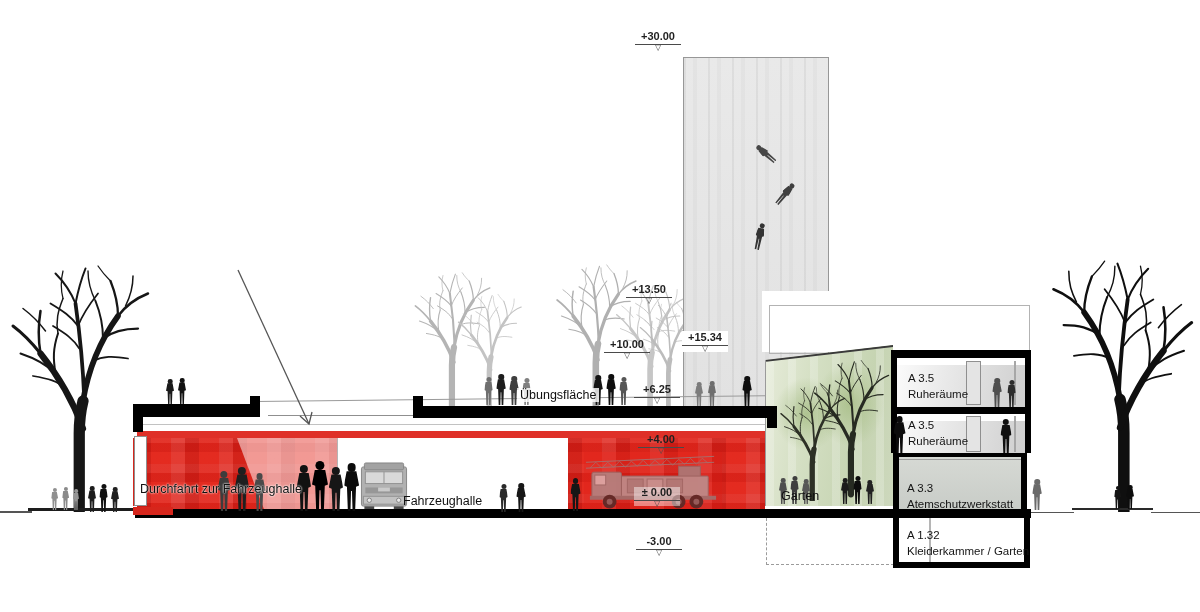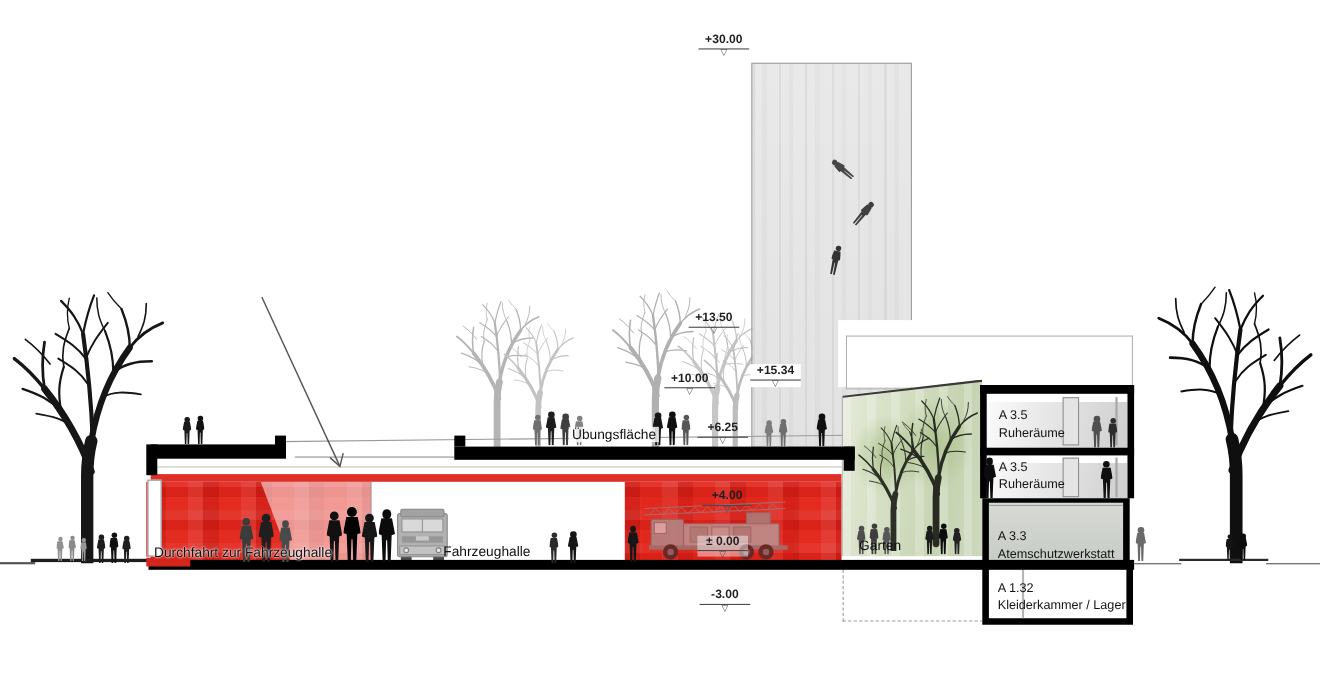--- a/index.html
+++ b/index.html
@@ -337,44 +337,44 @@
   </div>
   <div class="lvl wbg" style="left:682px;top:331px">
     <span>+15.34</span><span class="ln"></span><span class="tri">▽</span>
   </div>
   <div class="lvl" style="left:604px;top:339px">
     <span>+10.00</span><span class="ln"></span><span class="tri">▽</span>
   </div>
   <div class="lvl" style="left:634px;top:384px">
     <span>+6.25</span><span class="ln"></span><span class="tri">▽</span>
   </div>
-  <div class="lvl" style="left:638px;top:446px">
+  <div class="lvl" style="left:638px;top:434px">
     <span>+4.00</span><span class="ln"></span><span class="tri">▽</span>
   </div>
   <div class="lvl softbg" style="left:634px;top:487px">
     <span>± 0.00</span><span class="ln"></span><span class="tri">▽</span>
   </div>
   <div class="lvl" style="left:636px;top:536px">
     <span>-3.00</span><span class="ln"></span><span class="tri">▽</span>
   </div>
 
   <div class="lab halo" style="left:517px;top:388px">Übungsfläche</div>
-  <div class="lab" style="left:140px;top:495px">Durchfahrt zur Fahrzeughalle</div>
+  <div class="lab" style="left:140px;top:482px">Durchfahrt zur Fahrzeughalle</div>
   <div class="lab" style="left:403px;top:494px;text-shadow:none">Fahrzeughalle</div>
 
   <div class="room-label" style="left:908px;top:371px">
     <span>A 3.5</span>
       <span>Ruheräume</span>
   </div>
   <div class="room-label" style="left:908px;top:418px">
     <span>A 3.5</span>
       <span>Ruheräume</span>
   </div>
   <div class="room-label" style="left:907px;top:481px">
     <span>A 3.3</span>
       <span>Atemschutzwerkstatt</span>
   </div>
   <div class="room-label" style="left:907px;top:528px">
     <span>A 1.32</span>
-      <span>Kleiderkammer / Lager</span>
+      <span>Kleiderkammer / Garten</span>
   </div>
 
 </div>
 
 </body></html>

